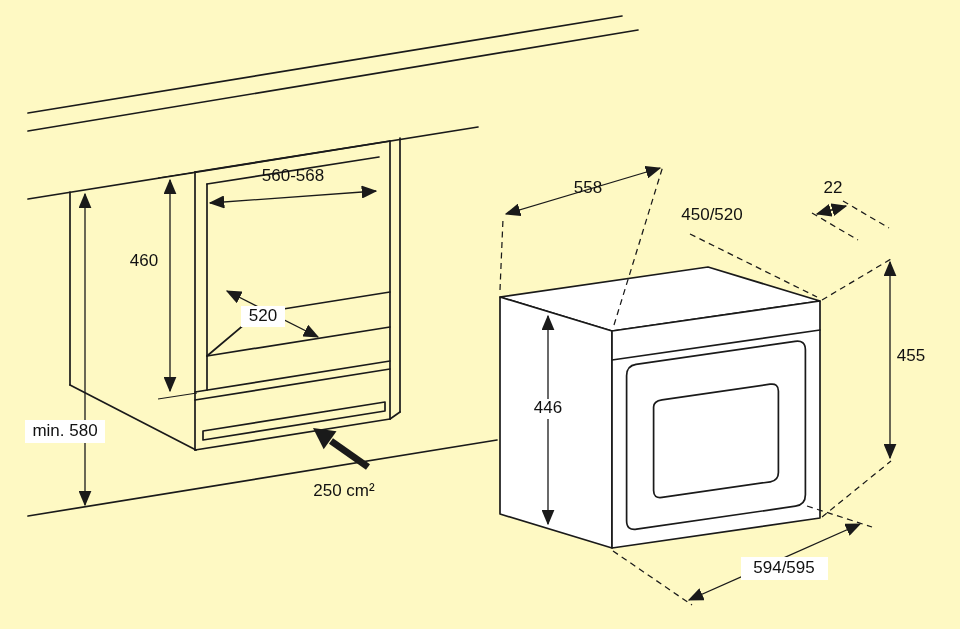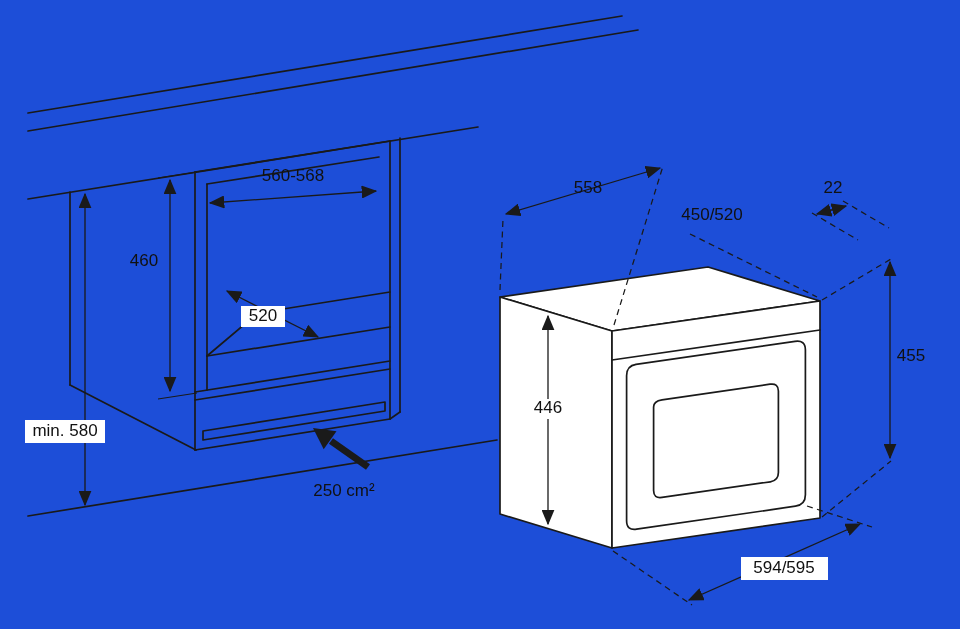--- a/index.html
+++ b/index.html
@@ -1,16 +1,16 @@
 <!DOCTYPE html>
 <html><head>
 <meta charset="utf-8">
 <style>
   html,body{margin:0;padding:0;background:#ffffff;}
-  .stage{position:relative;width:960px;height:629px;background:#1d4ed8;overflow:hidden;
+  .stage{position:relative;width:960px;height:629px;background:#fef9c3;overflow:hidden;
          font-family:"Liberation Sans", sans-serif;}
   svg{display:block;}
   .obj path, .obj line, .obj polyline{stroke:#1a1a1a;stroke-width:1.7;fill:none;
         stroke-linecap:round;stroke-linejoin:round;}
   .obj .face{fill:#ffffff;}
   .dash line{stroke:#1a1a1a;stroke-width:1.25;stroke-dasharray:6 4.5;fill:none;}
   .dim{stroke:#1a1a1a;stroke-width:1.3;fill:none;
        marker-start:url(#ah);marker-end:url(#ah);}
   .tick{stroke:#1a1a1a;stroke-width:1.2;}
   .lbl{font-size:17px;fill:#111111;text-anchor:middle;dominant-baseline:middle;

